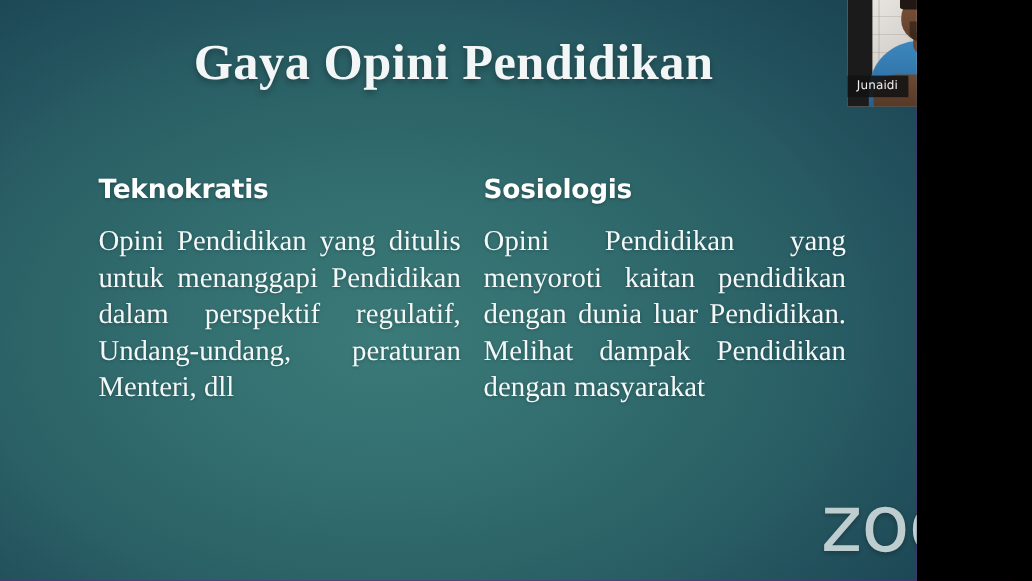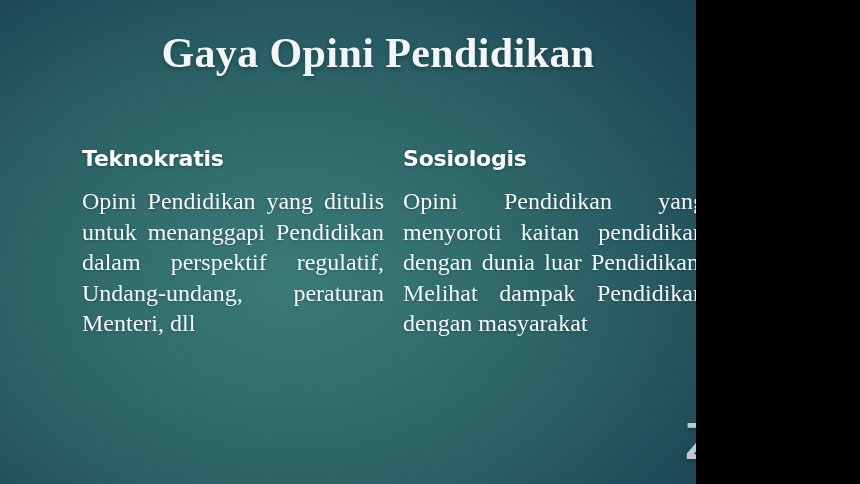--- a/index.html
+++ b/index.html
@@ -9,21 +9,21 @@
   }
   body {
     width: 860px;
     height: 484px;
     overflow: hidden;
     font-family: "Liberation Sans", sans-serif;
   }
 
   #screen {
     position: relative;
-    width: 696px;
+    width: 764px;
     height: 484px;
     overflow: hidden;
     background: #a21caf;
   }
 
   
   #slide-bg {
     position: absolute;
     inset: 0;
     background:

